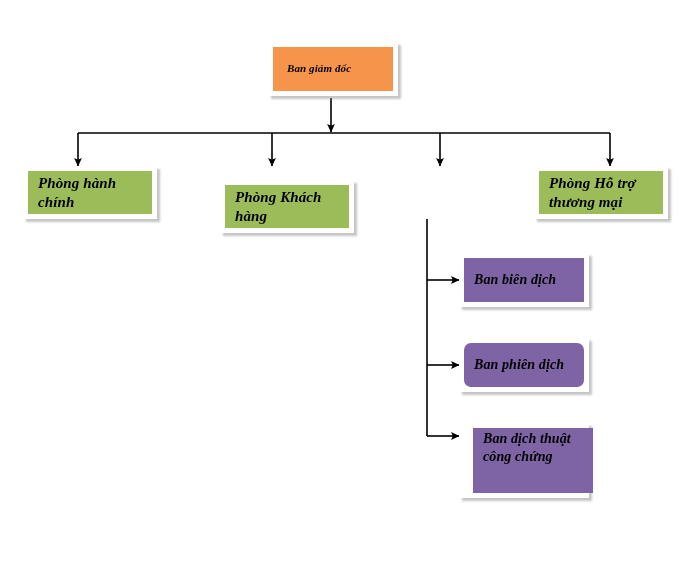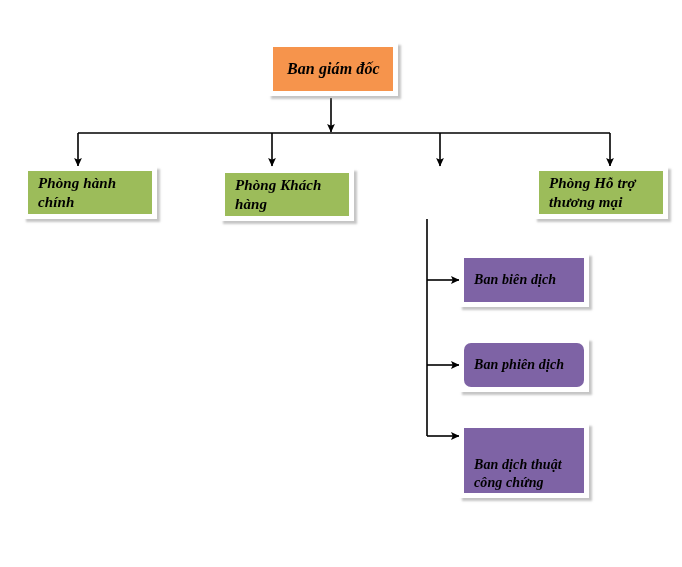--- a/index.html
+++ b/index.html
@@ -50,33 +50,33 @@
     white-space: pre-line;
   }
   .node-root .node-fill { background: #f6944c; }
   .node-dept .node-fill { background: #9cbc5a; }
   .node-team .node-fill { background: #7e63a5; }
 
   .node-root {
     left: 268px; top: 42px; width: 130px; height: 54px;
   }
   .node-root .node-fill { align-items: center; padding-left: 14px; }
-  .node-root .node-label { font-size: 16px; }
+  .node-root .node-label { font-size: 11px; }
 
   .node-dept-0 { left: 23px;  top: 166px; width: 134px; height: 53px; }
-  .node-dept-1 { left: 220px; top: 168px; width: 134px; height: 53px; }
+  .node-dept-1 { left: 220px; top: 180px; width: 134px; height: 53px; }
   .node-dept-2 { left: 379px; top: 166px; width: 134px; height: 53px; }
   .node-dept-3 { left: 534px; top: 166px; width: 134px; height: 53px; }
 
   .node-team-0 { left: 459px; top: 253px; width: 130px; height: 54px; }
   .node-team-1 { left: 459px; top: 338px; width: 130px; height: 54px; }
   .node-team-2 { left: 459px; top: 423px; width: 130px; height: 75px; }
   .node-team-0 .node-fill { align-items: center; }
   .node-team-1 .node-fill { align-items: center; border-radius: 7px; }
-  .node-team-2 .node-fill { align-items: flex-end; }
+  .node-team-2 .node-fill { align-items: flex-start; margin-left: 9px; }
   .node-team .node-label { font-size: 14px; }
 </style>
 </head>
 <body>
 
 <div id="chart-canvas">
 
   <svg id="connector-layer" viewBox="0 0 682 567" width="682" height="567">
     <defs>
       <marker id="arrowhead" markerWidth="9" markerHeight="9" refX="8" refY="4.5" orient="auto" markerUnits="userSpaceOnUse">

